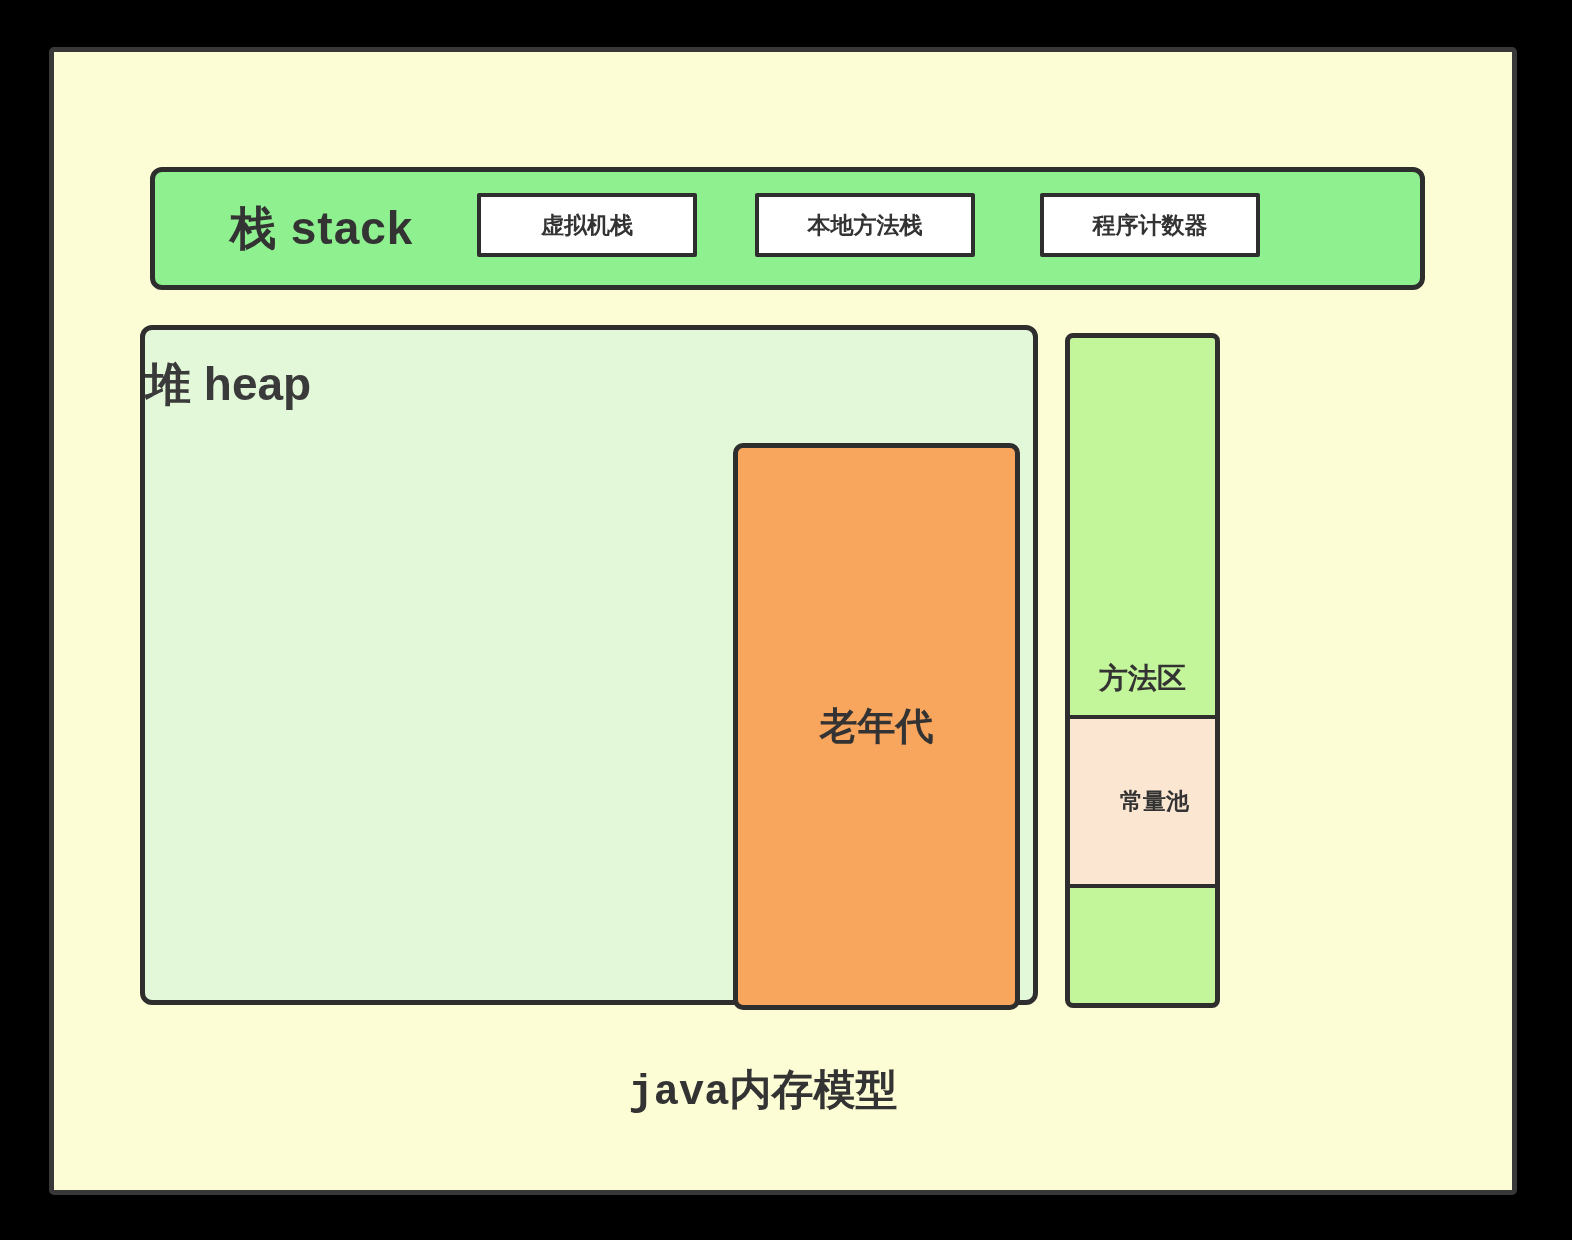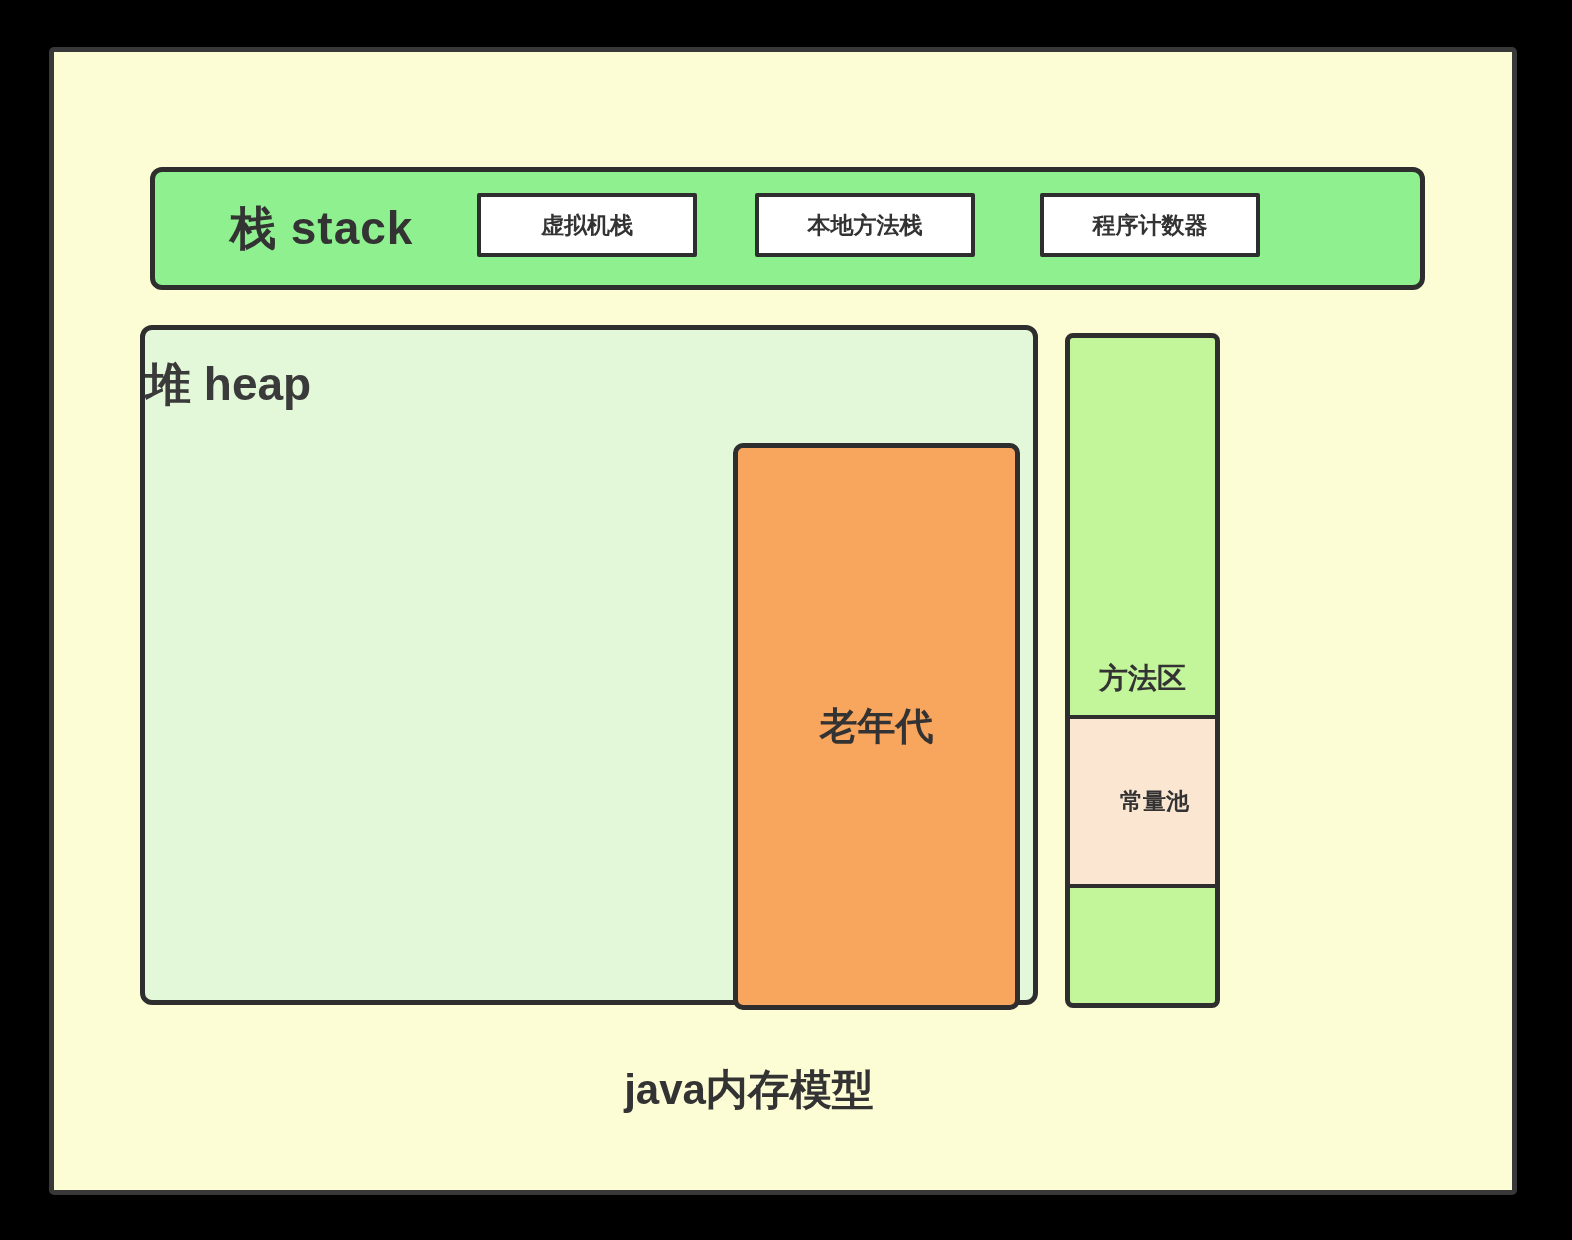--- a/index.html
+++ b/index.html
@@ -151,23 +151,23 @@
   .direct-label {
     white-space: pre-line;
     text-align: center;
     font-size: 29px; font-weight: 700; color: #333;
     line-height: 1.35;
   }
 
   
   .footer-title {
     position: absolute;
-    left: 4px; top: 1010px; width: 1382px;
+    left: 18px; top: 1010px; width: 1382px;
     text-align: center;
-    font-size: 42px; font-weight: 700; color: #333;
+    font-size: 42px; font-weight: 700; color: #333; font-family: Liberation Mono, monospace;
   }
 </style>
 </head>
 <body>
 
 <div class="canvas">
 
   <div class="stack-bar">
     <div class="stack-title">栈 stack</div>
     <div class="stack-box b0">虚拟机栈</div>

